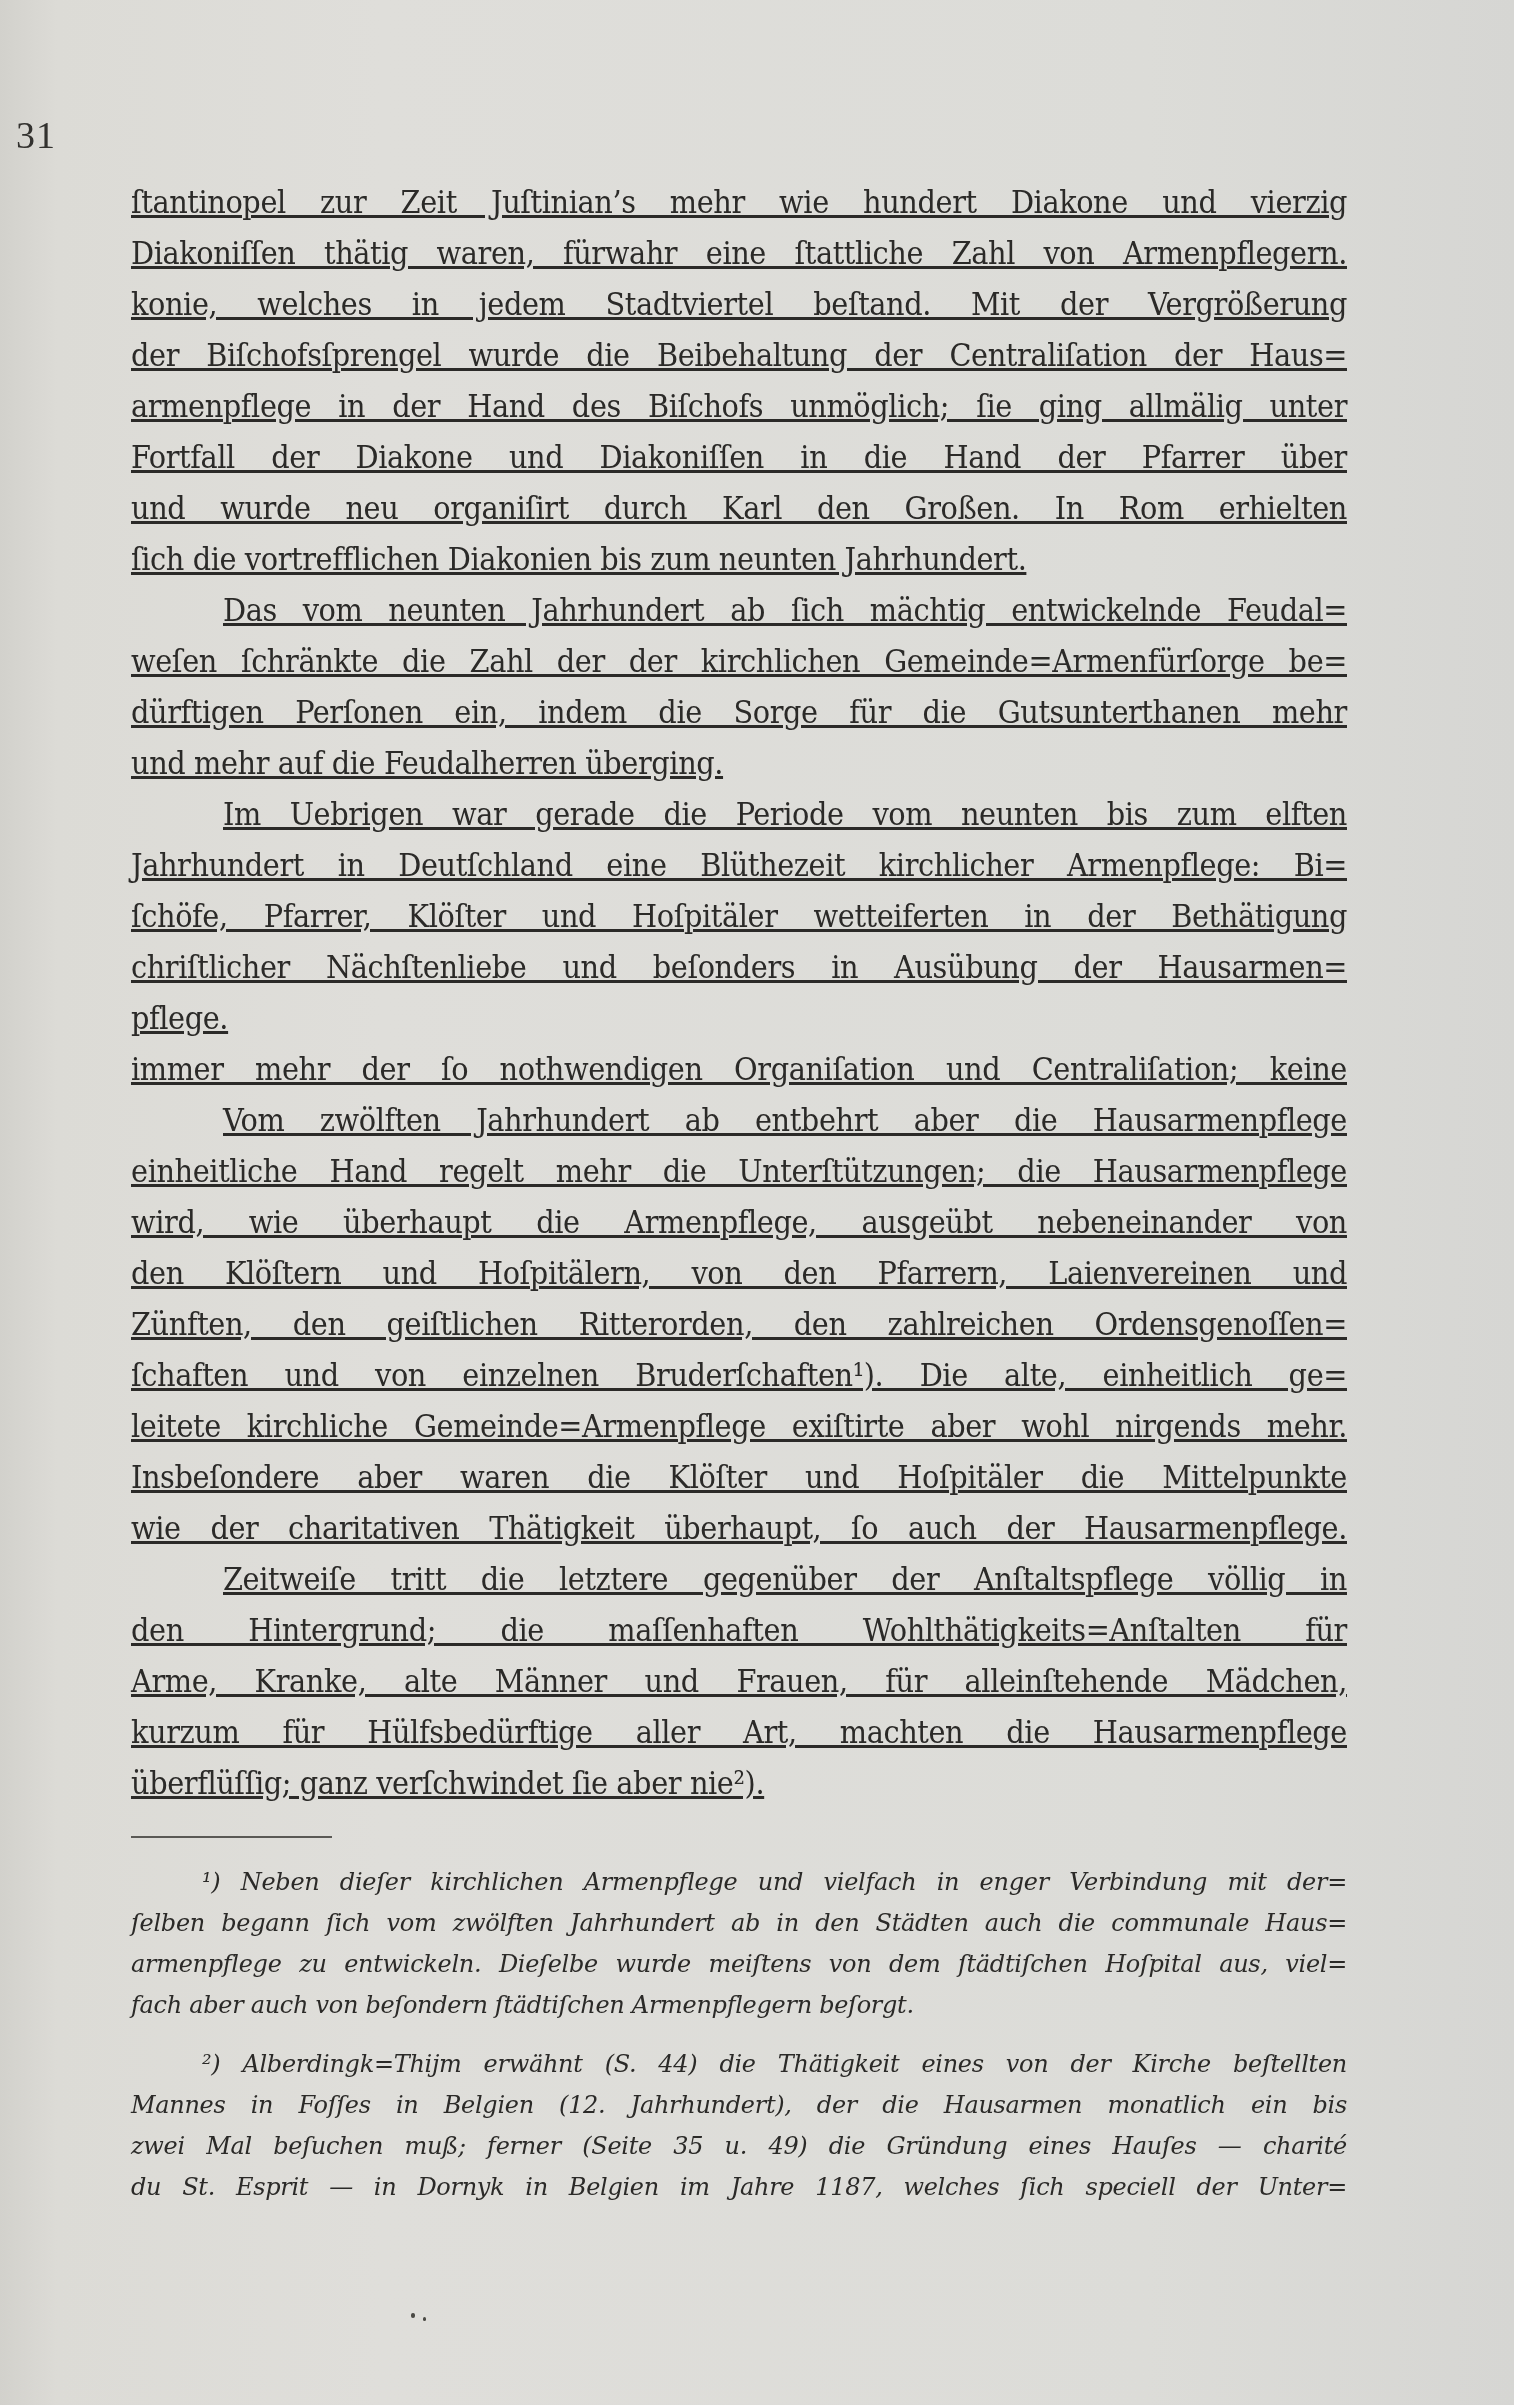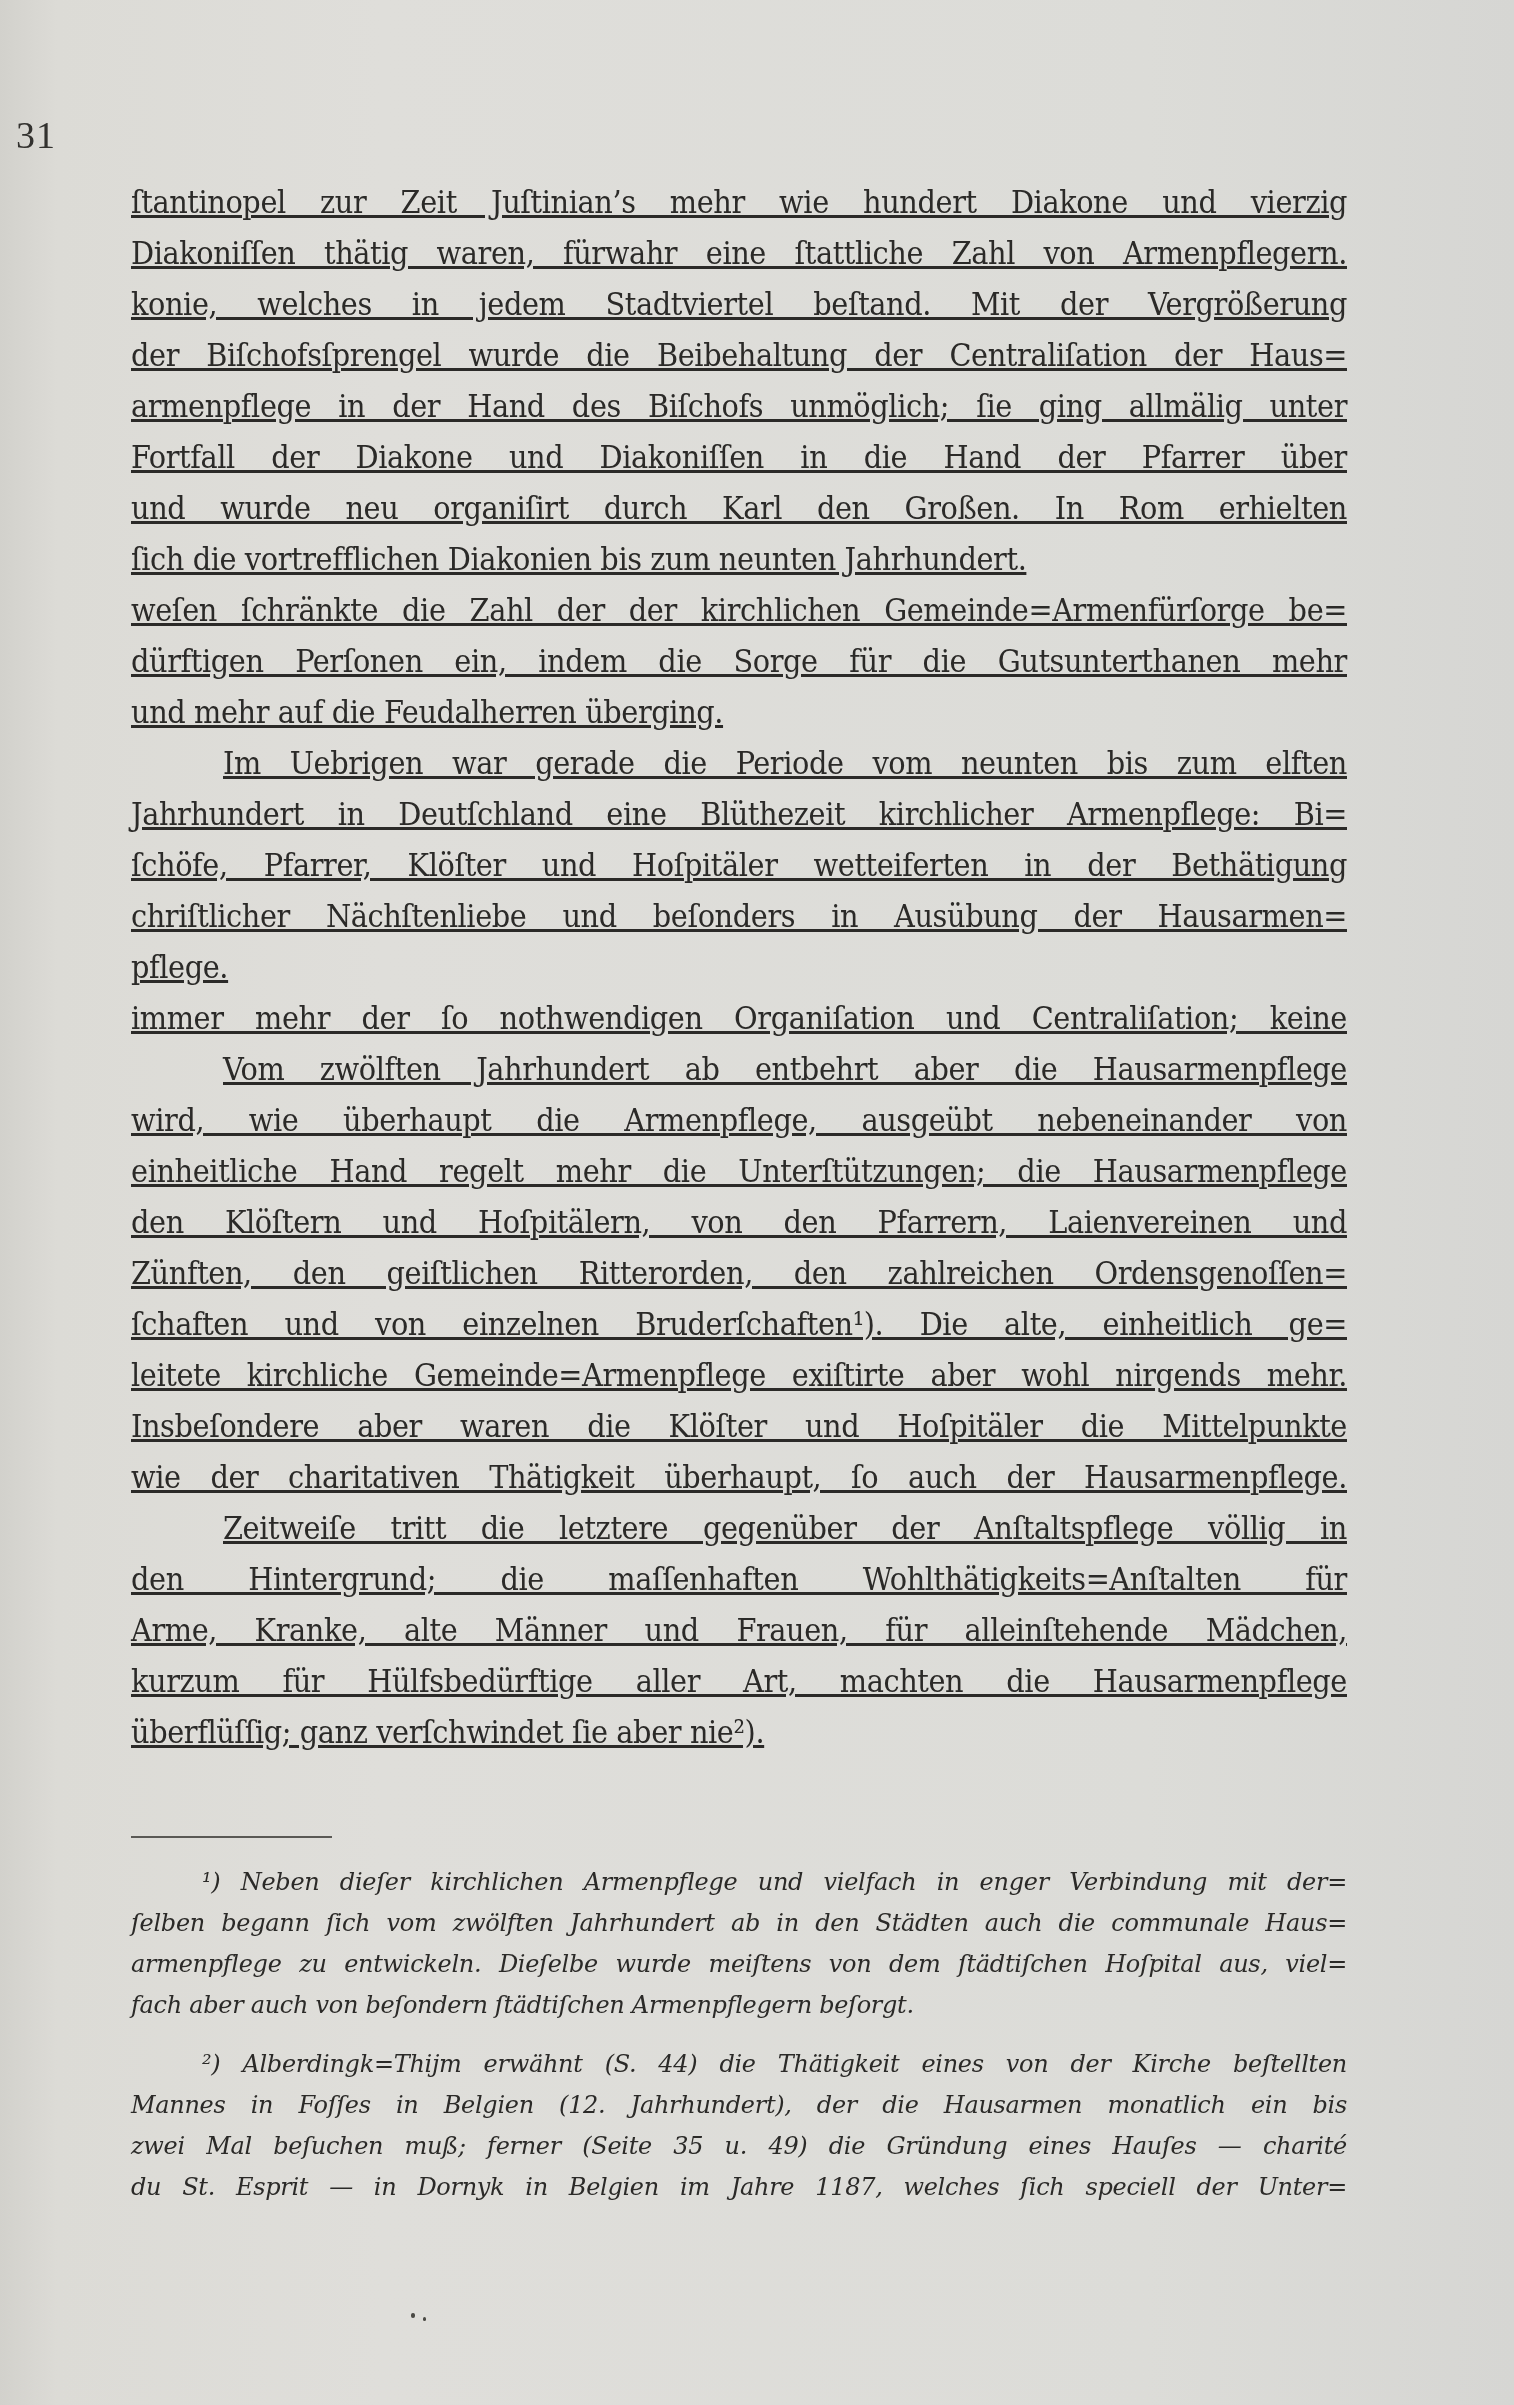--- a/index.html
+++ b/index.html
@@ -60,34 +60,35 @@
   <div class="body-text">
     <div class="line">ſtantinopel zur Zeit Juſtinian’s mehr wie hundert Diakone und vierzig</div>
     <div class="line">Diakoniſſen thätig waren, fürwahr eine ſtattliche Zahl von Armenpflegern.</div>
     <div class="line">konie, welches in jedem Stadtviertel beſtand. Mit der Vergrößerung</div>
     <div class="line">der Biſchofsſprengel wurde die Beibehaltung der Centraliſation der Haus=</div>
     <div class="line">armenpflege in der Hand des Biſchofs unmöglich; ſie ging allmälig unter</div>
     <div class="line">Fortfall der Diakone und Diakoniſſen in die Hand der Pfarrer über</div>
     <div class="line">und wurde neu organiſirt durch Karl den Großen. In Rom erhielten</div>
     <div class="line last">ſich die vortrefflichen Diakonien bis zum neunten Jahrhundert.</div>
 
+    <div class="line indent">Das vom neunten Jahrhundert ab ſich mächtig entwickelnde Feudal=</div>
     <div class="line">weſen ſchränkte die Zahl der der kirchlichen Gemeinde=Armenfürſorge be=</div>
     <div class="line">dürftigen Perſonen ein, indem die Sorge für die Gutsunterthanen mehr</div>
     <div class="line last">und mehr auf die Feudalherren überging.</div>
 
     <div class="line indent">Im Uebrigen war gerade die Periode vom neunten bis zum elften</div>
     <div class="line">Jahrhundert in Deutſchland eine Blüthezeit kirchlicher Armenpflege: Bi=</div>
     <div class="line">ſchöfe, Pfarrer, Klöſter und Hoſpitäler wetteiferten in der Bethätigung</div>
     <div class="line">chriſtlicher Nächſtenliebe und beſonders in Ausübung der Hausarmen=</div>
     <div class="line last">pflege.</div>
 
     <div class="line">immer mehr der ſo nothwendigen Organiſation und Centraliſation; keine</div>
     <div class="line indent">Vom zwölften Jahrhundert ab entbehrt aber die Hausarmenpflege</div>
+    <div class="line">einheitliche Hand regelt mehr die Unterſtützungen; die Hausarmenpflege</div>
     <div class="line">wird, wie überhaupt die Armenpflege, ausgeübt nebeneinander von</div>
-    <div class="line">einheitliche Hand regelt mehr die Unterſtützungen; die Hausarmenpflege</div>
     <div class="line">den Klöſtern und Hoſpitälern, von den Pfarrern, Laienvereinen und</div>
     <div class="line">Zünften, den geiſtlichen Ritterorden, den zahlreichen Ordensgenoſſen=</div>
     <div class="line">ſchaften und von einzelnen Bruderſchaften¹). Die alte, einheitlich ge=</div>
     <div class="line">leitete kirchliche Gemeinde=Armenpflege exiſtirte aber wohl nirgends mehr.</div>
     <div class="line">Insbeſondere aber waren die Klöſter und Hoſpitäler die Mittelpunkte</div>
     <div class="line">wie der charitativen Thätigkeit überhaupt, ſo auch der Hausarmenpflege.</div>
 
     <div class="line indent">Zeitweiſe tritt die letztere gegenüber der Anſtaltspflege völlig in</div>
     <div class="line">den Hintergrund; die maſſenhaften Wohlthätigkeits=Anſtalten für</div>
     <div class="line">Arme, Kranke, alte Männer und Frauen, für alleinſtehende Mädchen,</div>

